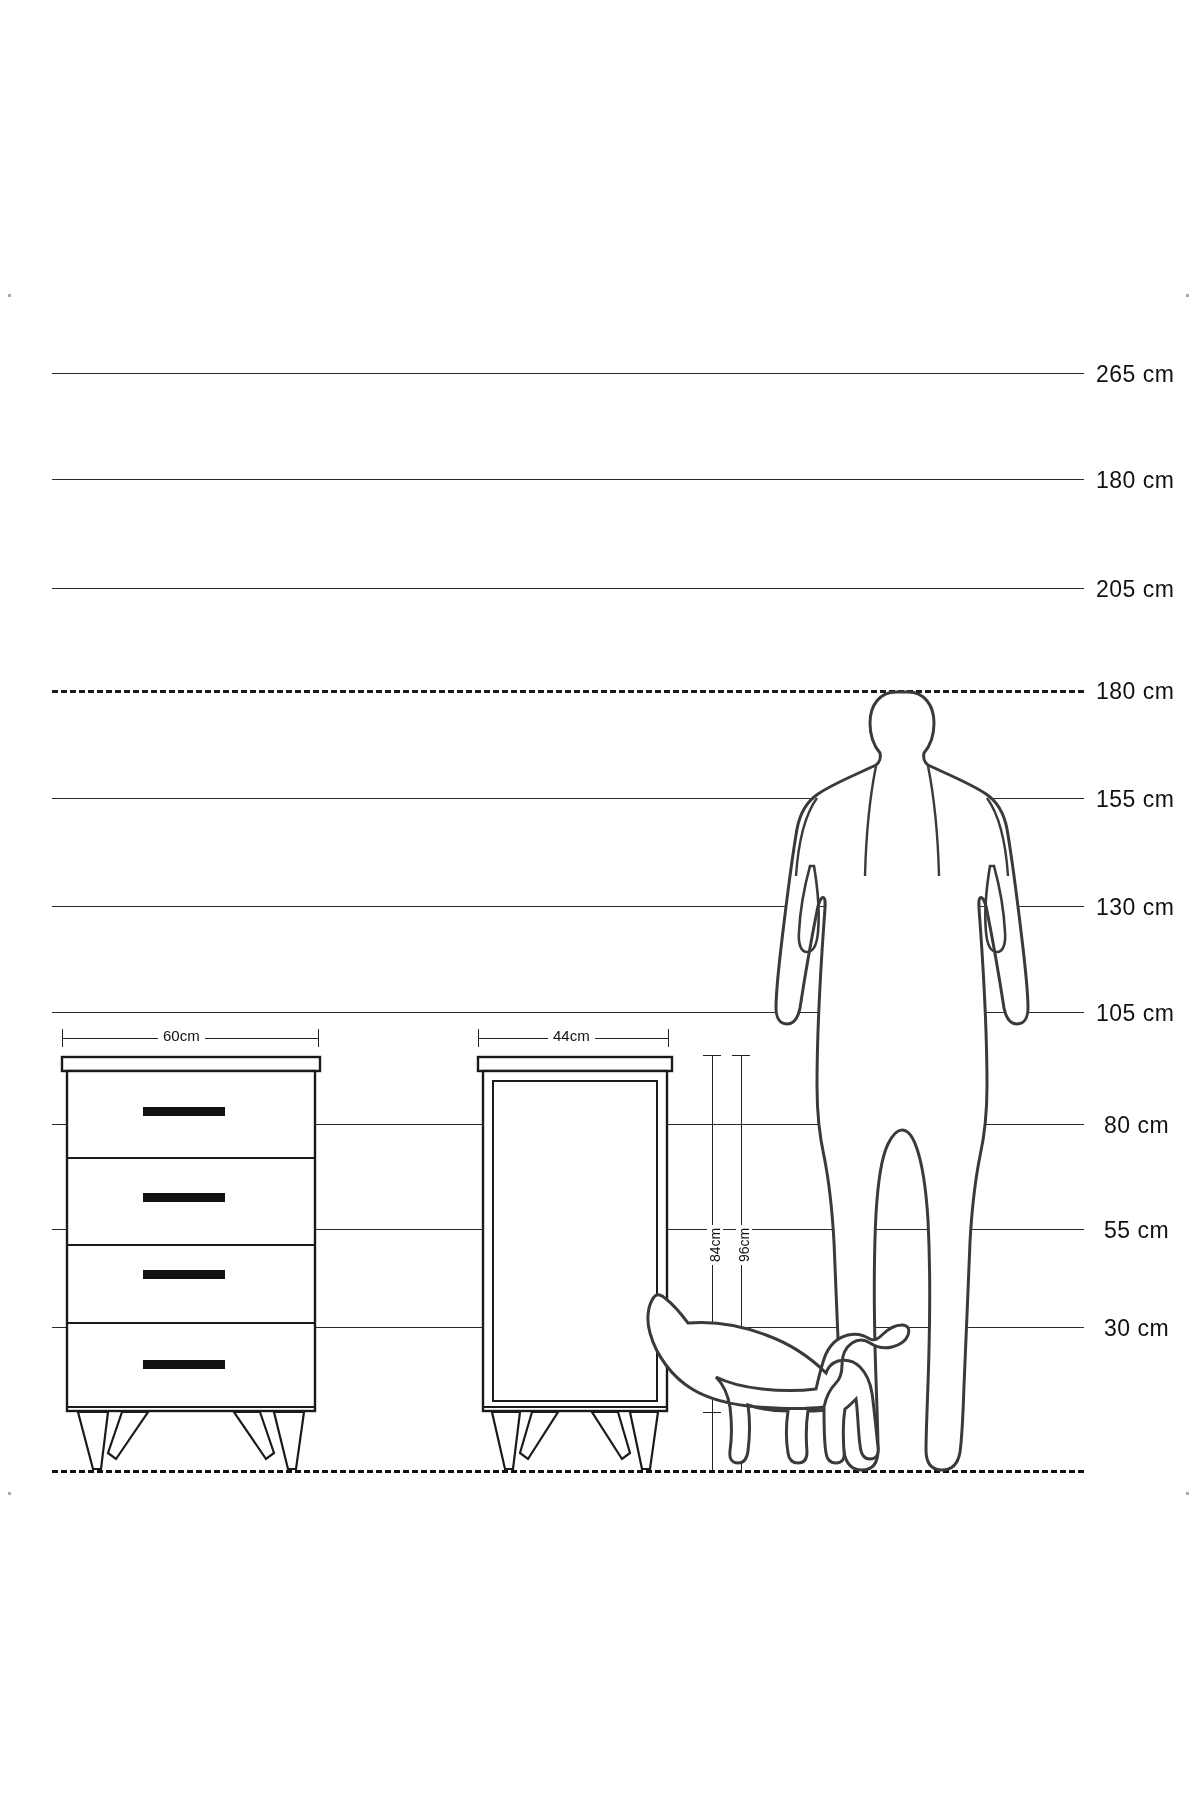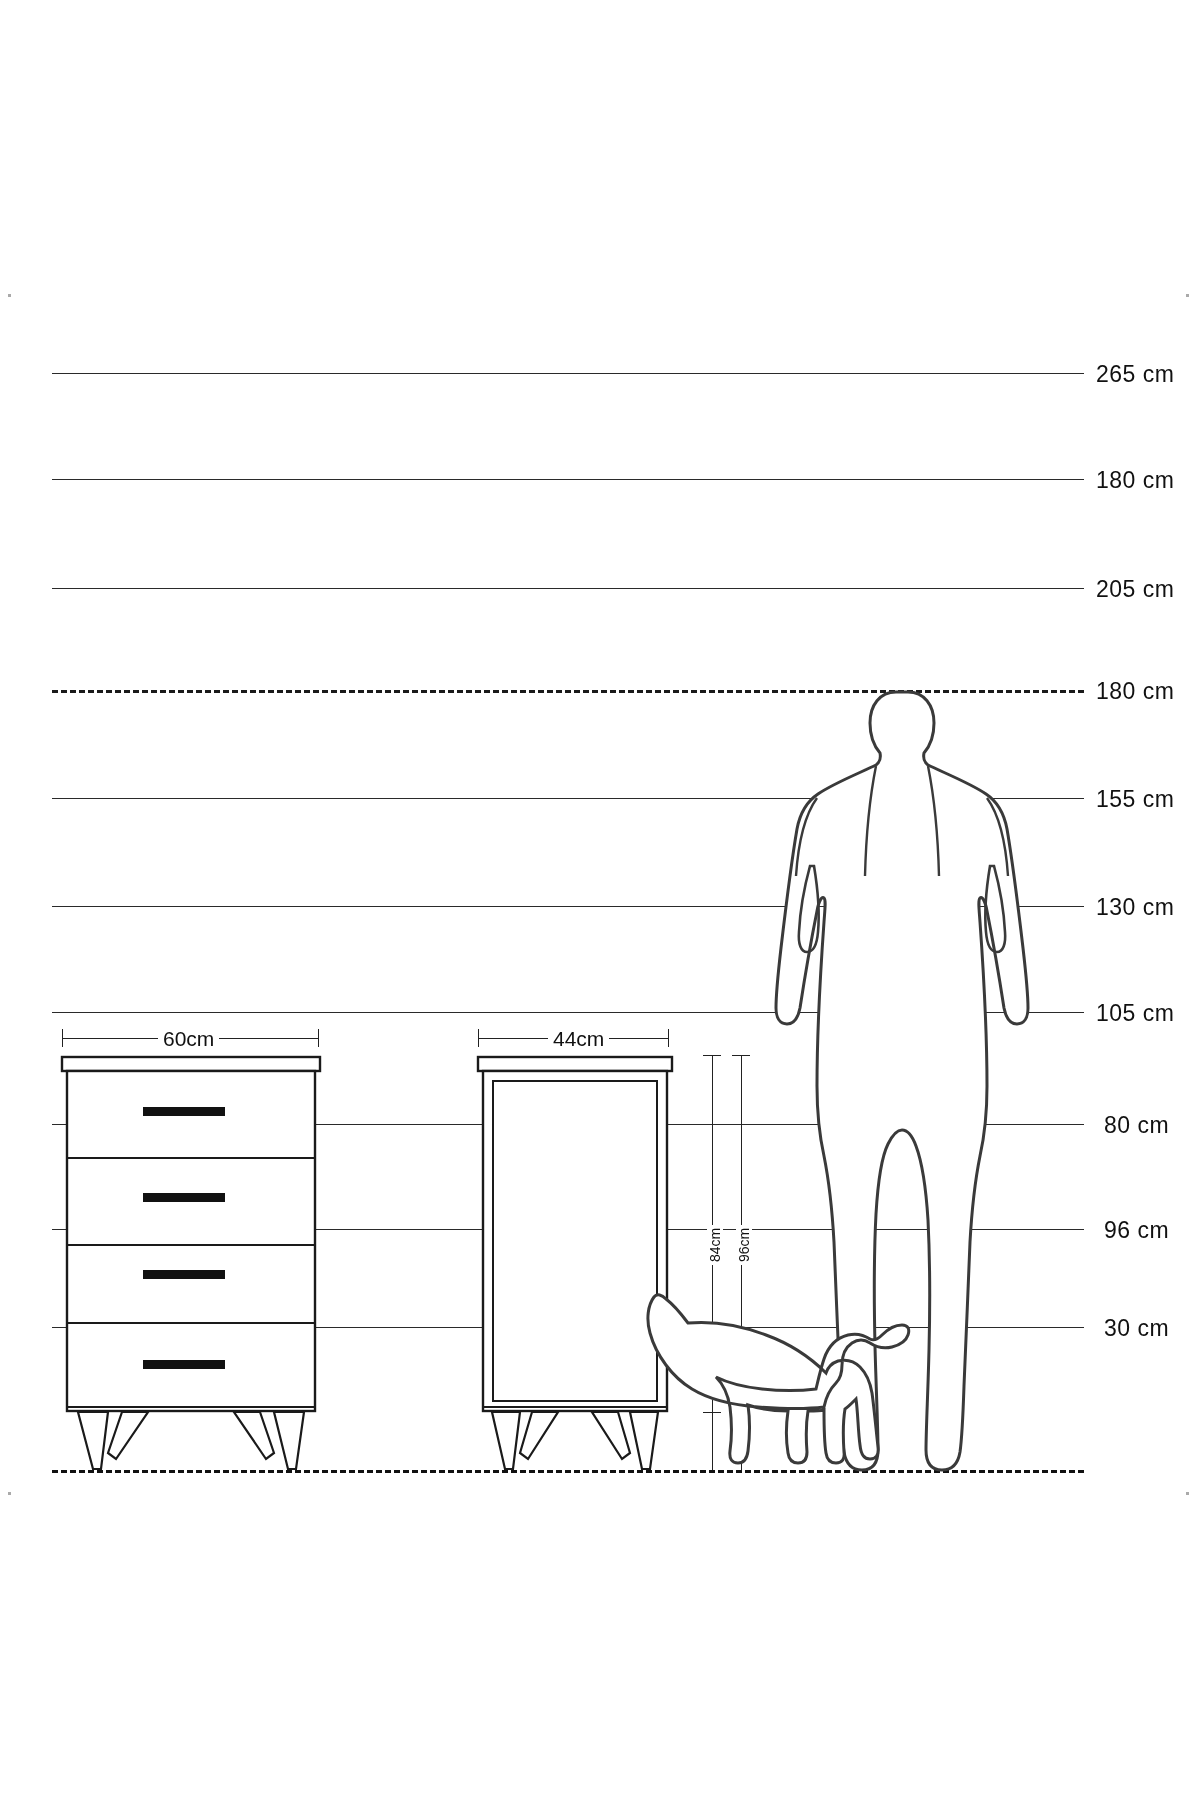--- a/index.html
+++ b/index.html
@@ -46,21 +46,21 @@
     position: absolute;
     border-top: 1.2px solid #222;
   }
   .dimtick {
     position: absolute;
     width: 0;
     border-left: 1.2px solid #222;
   }
   .dimtext {
     position: absolute;
-    font-size: 21px;
+    font-size: 15px;
     background: #fff;
     padding: 0 5px;
     color: #111;
     white-space: nowrap;
   }
   .vdimtext {
     position: absolute;
     font-size: 14px;
     color: #111;
     white-space: nowrap;
@@ -108,21 +108,21 @@
   <div class="floor" style="left:52px; top:1470px; width:1032px;"></div>
 
   <div class="scale-label" style="left:1096px; top:361px;">265 cm</div>
   <div class="scale-label" style="left:1096px; top:467px;">180 cm</div>
   <div class="scale-label" style="left:1096px; top:576px;text-align:center;">205 cm</div>
   <div class="scale-label" style="left:1096px; top:678px;">180 cm</div>
   <div class="scale-label" style="left:1096px; top:786px;text-align:right;">155 cm</div>
   <div class="scale-label" style="left:1096px; top:894px;">130 cm</div>
   <div class="scale-label" style="left:1096px; top:1000px;">105 cm</div>
   <div class="scale-label" style="left:1104px; top:1112px;text-align:right;">80 cm</div>
-  <div class="scale-label" style="left:1104px; top:1217px;">96 cm</div>
+  <div class="scale-label" style="left:1104px; top:1217px;">55 cm</div>
   <div class="scale-label" style="left:1104px; top:1315px;">30 cm</div>
 
   <div class="dimline" style="left:62px; top:1038px; width:256px;"></div>
   <div class="dimtick" style="left:62px; top:1029px; height:18px;"></div>
   <div class="dimtick" style="left:318px; top:1029px; height:18px;"></div>
   <div class="dimtext" style="left:158px; top:1027px;">60cm</div>
 
   <div class="dimline" style="left:478px; top:1038px; width:190px;"></div>
   <div class="dimtick" style="left:478px; top:1029px; height:18px;"></div>
   <div class="dimtick" style="left:668px; top:1029px; height:18px;"></div>

